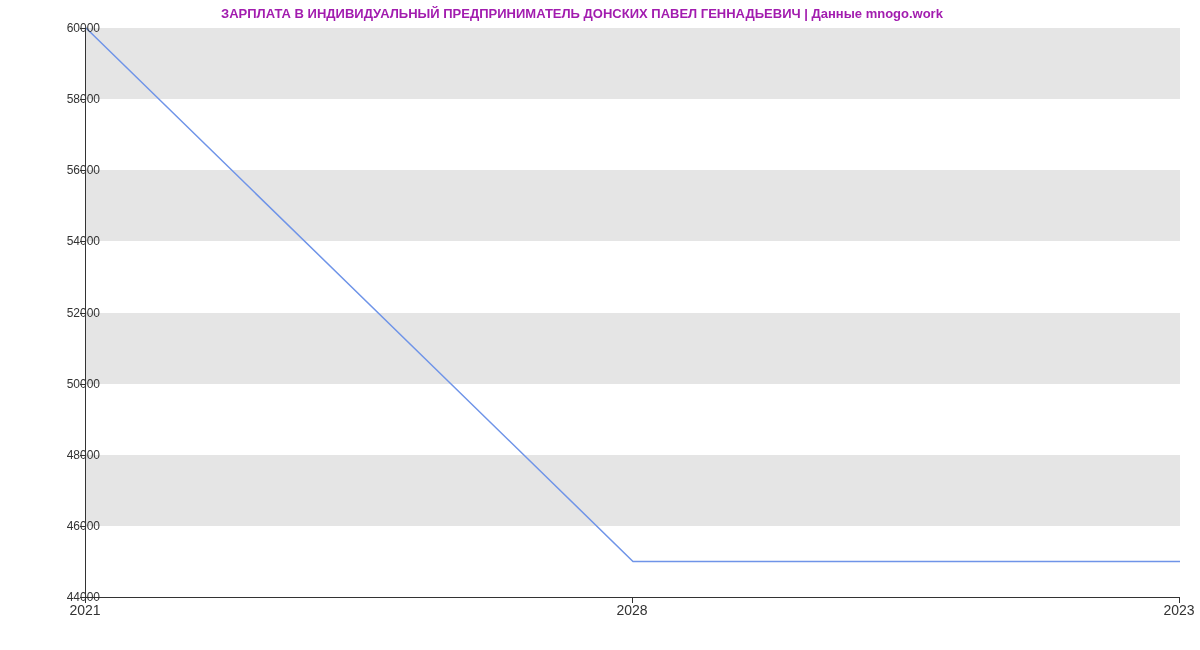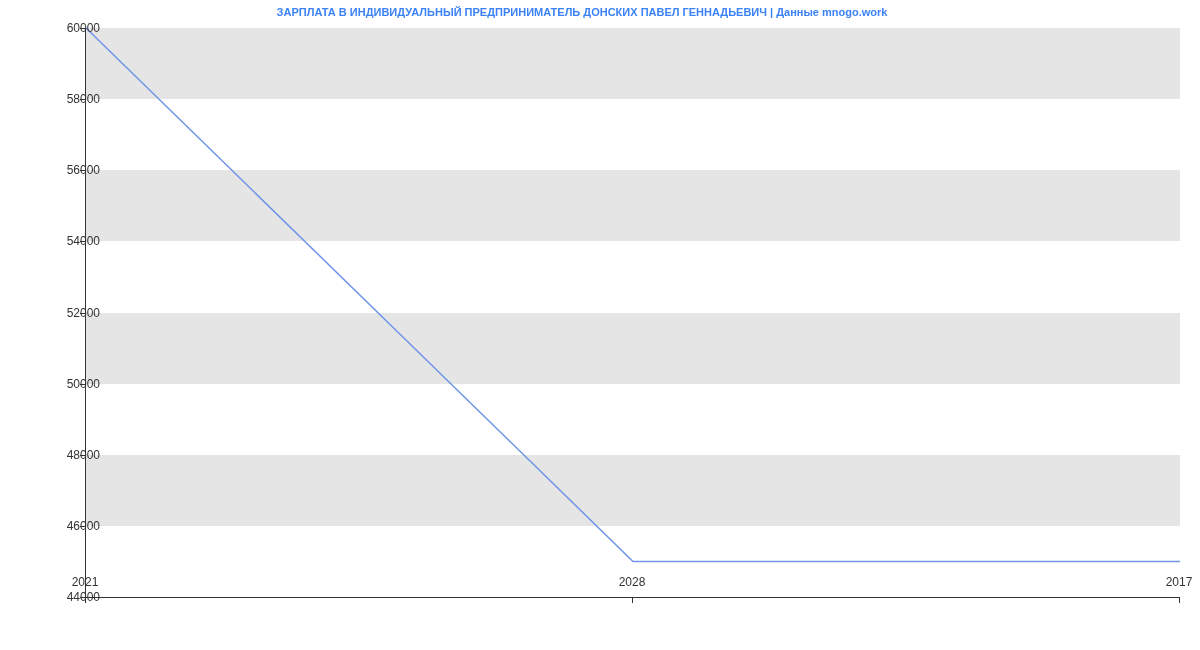--- a/index.html
+++ b/index.html
@@ -14,23 +14,23 @@
     position: relative;
     width: 1200px;
     height: 650px;
   }
   .title {
     position: absolute;
     top: 6px;
     left: 0;
     width: 1164px;
     text-align: center;
-    font-size: 11px;
+    font-size: 13px;
     font-weight: bold;
-    color: #3b82f6;
+    color: #a21caf;
   }
   .plot {
     position: absolute;
     left: 85px;
     top: 28px;
     width: 1095px;
     height: 570px;
     border-left: 1px solid #333333;
     border-bottom: 1px solid #333333;
     box-sizing: border-box;
@@ -46,22 +46,22 @@
   }
   .y-tick-mark {
     position: absolute;
     left: 80px;
     width: 5px;
     height: 1px;
     background: #333333;
   }
   .x-tick {
     position: absolute;
-    top: 575px;
-    font-size: 12px;
+    top: 602px;
+    font-size: 14px;
     color: #333333;
     transform: translateX(-50%);
   }
   .x-tick-mark {
     position: absolute;
     top: 598px;
     width: 1px;
     height: 5px;
     background: #333333;
   }
@@ -111,15 +111,15 @@
     <div class="y-tick" style="top: 170.25px;">56000</div>
     <div class="y-tick-mark" style="top: 170.25px;"></div>
     <div class="y-tick" style="top: 99.125px;">58000</div>
     <div class="y-tick-mark" style="top: 99.125px;"></div>
     <div class="y-tick" style="top: 28px;">60000</div>
     <div class="y-tick-mark" style="top: 28px;"></div>
     <div class="x-tick" style="left: 85px;">2021</div>
     <div class="x-tick-mark" style="left: 85px;"></div>
     <div class="x-tick" style="left: 632px;">2028</div>
     <div class="x-tick-mark" style="left: 632px;"></div>
-    <div class="x-tick" style="left: 1179px;">2017</div>
+    <div class="x-tick" style="left: 1179px;">2023</div>
     <div class="x-tick-mark" style="left: 1179px;"></div>
   </div>
 
 </body></html>

